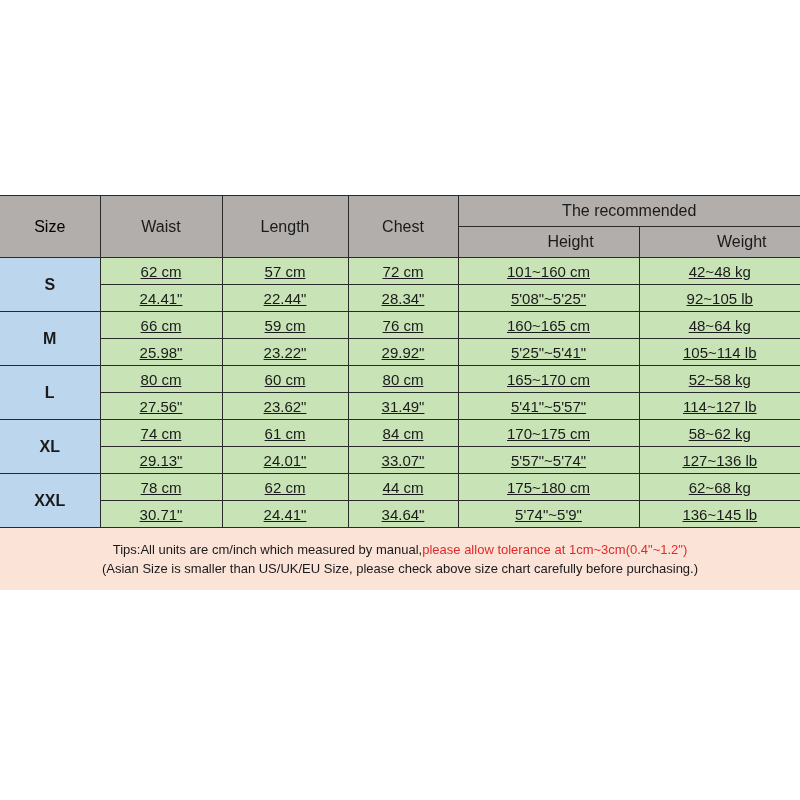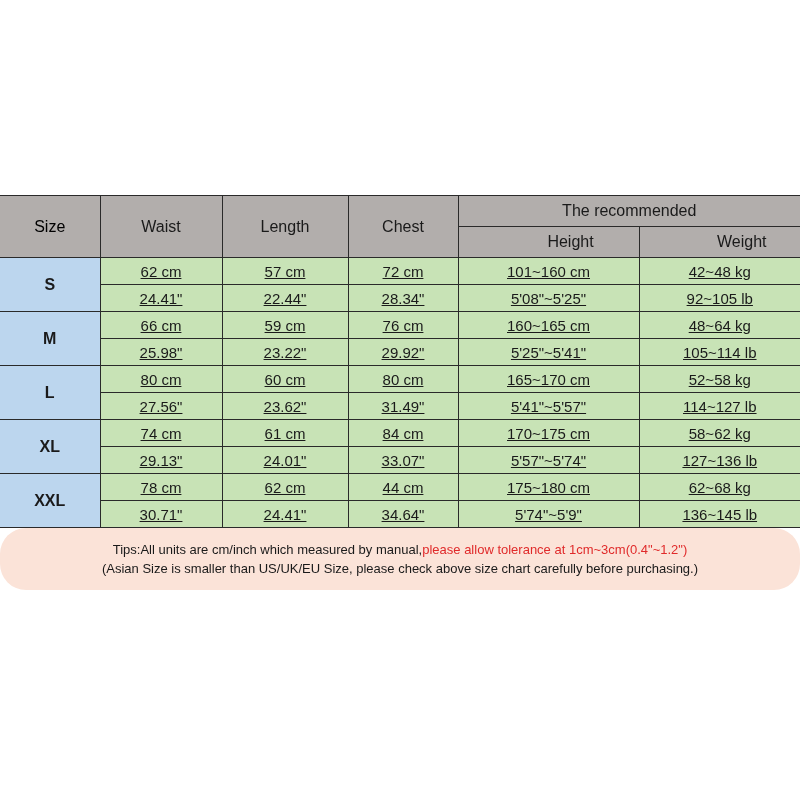--- a/index.html
+++ b/index.html
@@ -30,21 +30,21 @@
   }
   td.val {
     background: #c8e3b6; font-size: 15px; height: 26px; text-decoration: underline;
   }
   table { border-left: none; }
   tr > *:first-child { border-left: none; }
   tr > *:last-child { border-right: none; }
   .tips {
     background: #fbe3d8; height: 62px; width: 800px;
     display: flex; flex-direction: column; justify-content: center; align-items: center;
-    font-size: 13px; color: #1a1a1a; line-height: 19px; border-radius: 26px;
+    font-size: 13px; color: #1a1a1a; line-height: 19px;
   }
   .tips .red { color: #e02a2a; }
 </style>
 </head>
 <body>
 
 <div class="chart">
   <table>
     <colgroup>
       <col style="width:100px">

